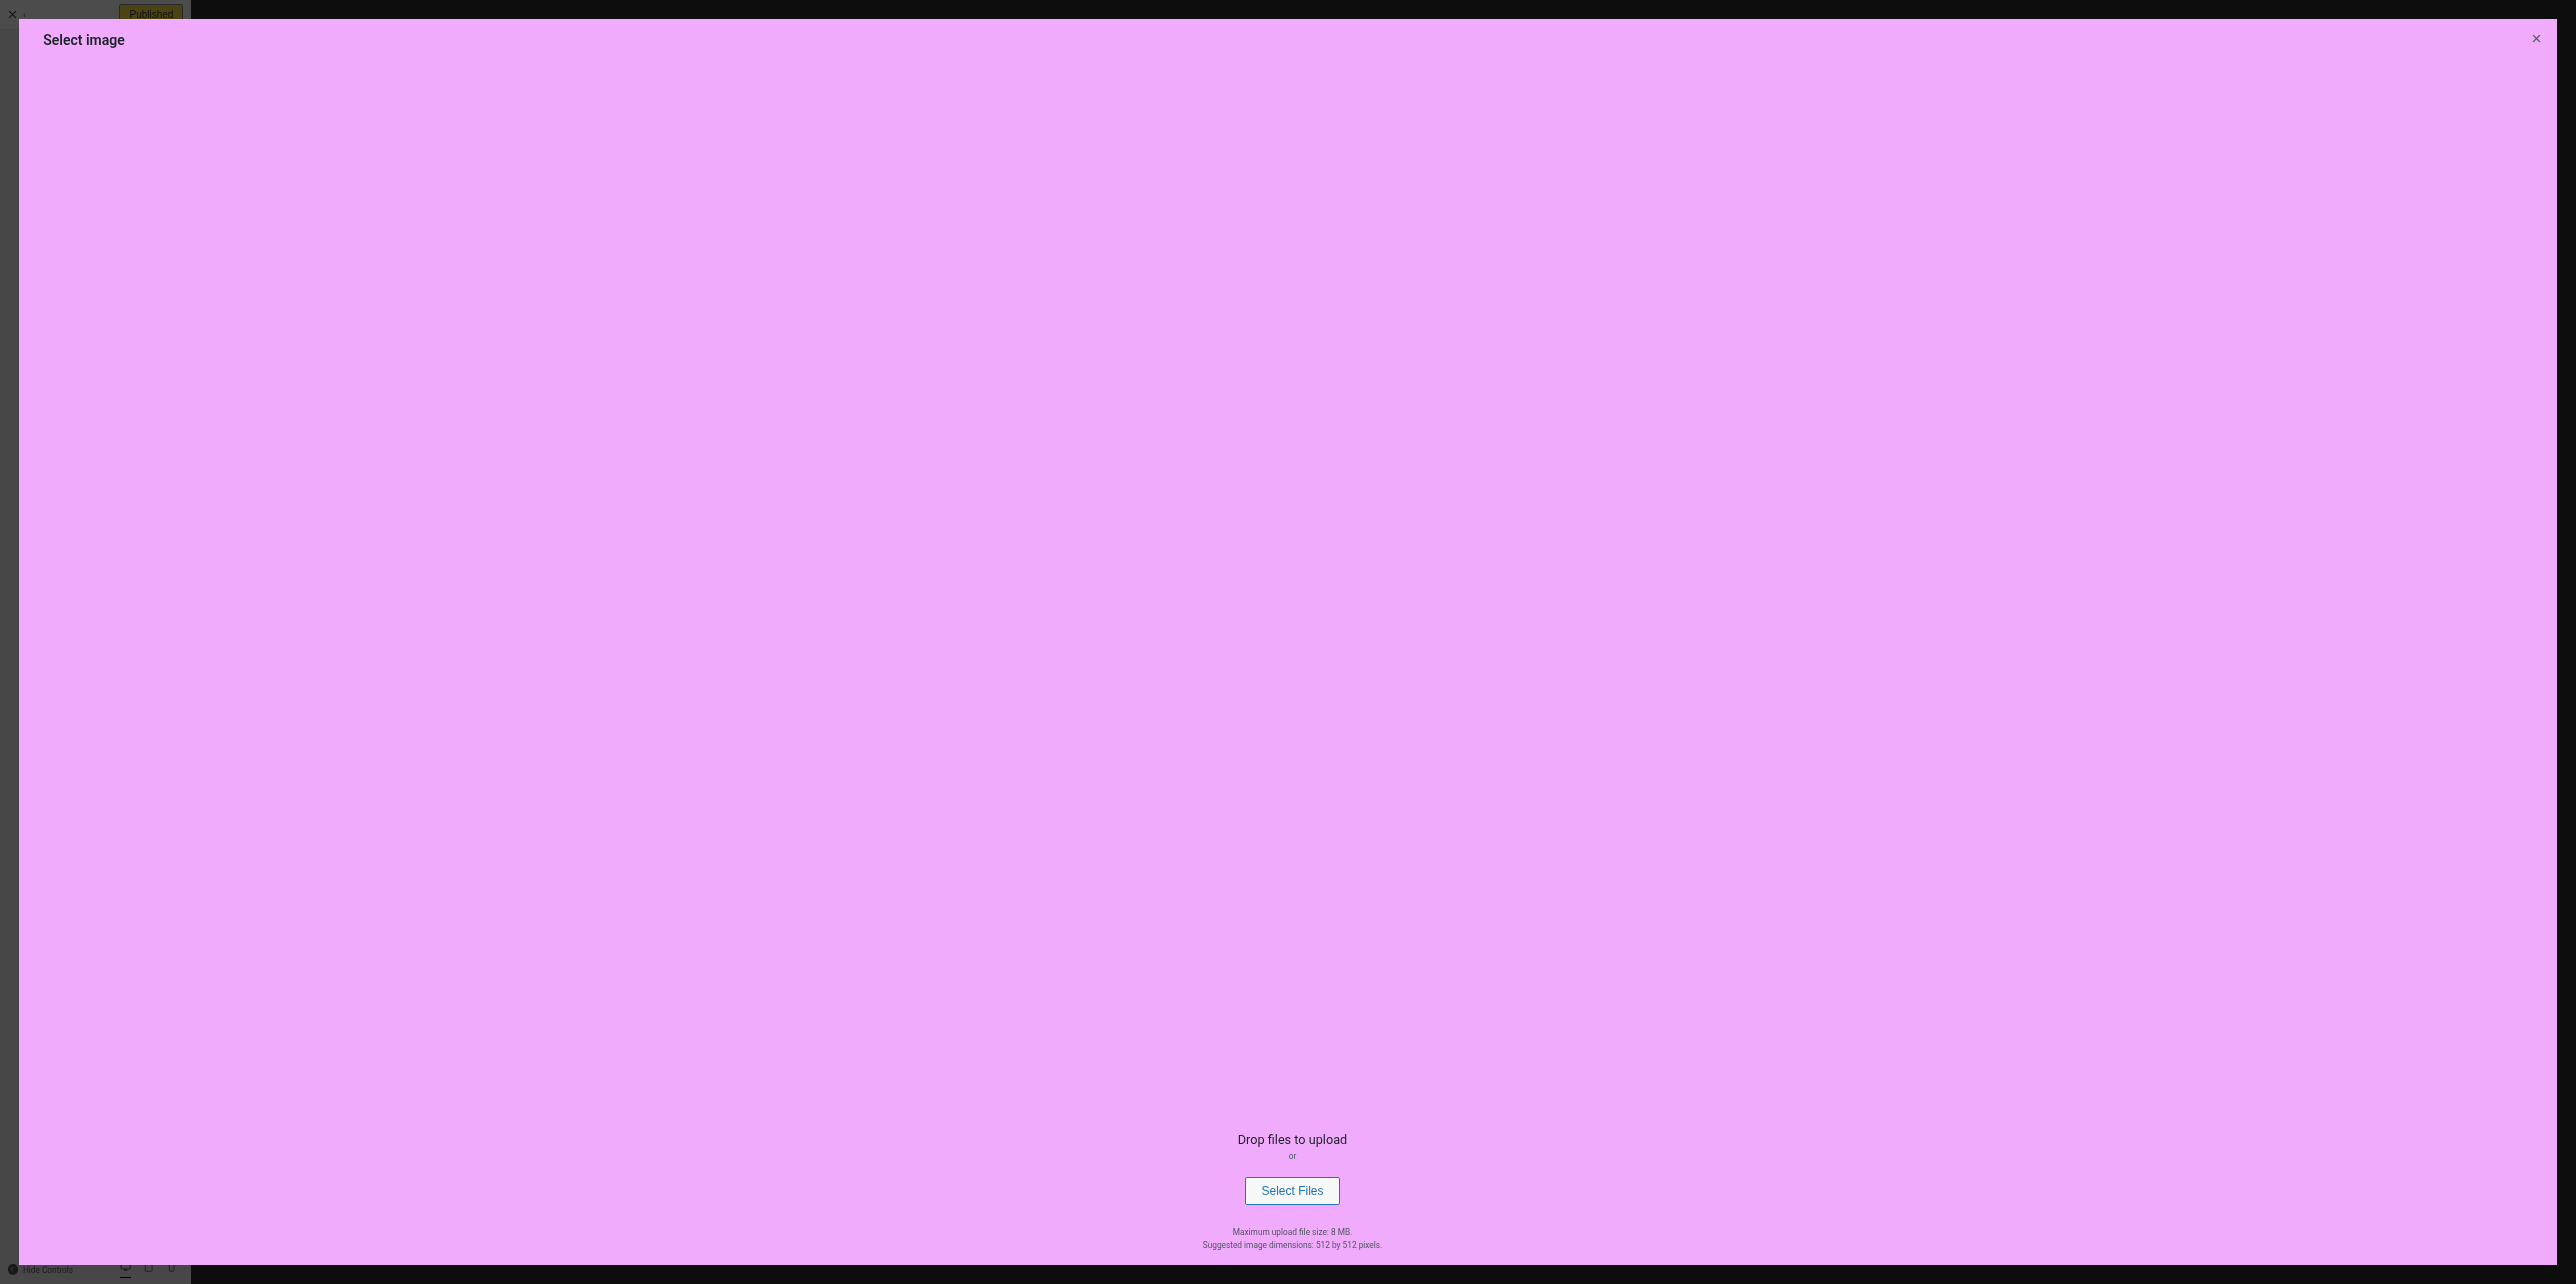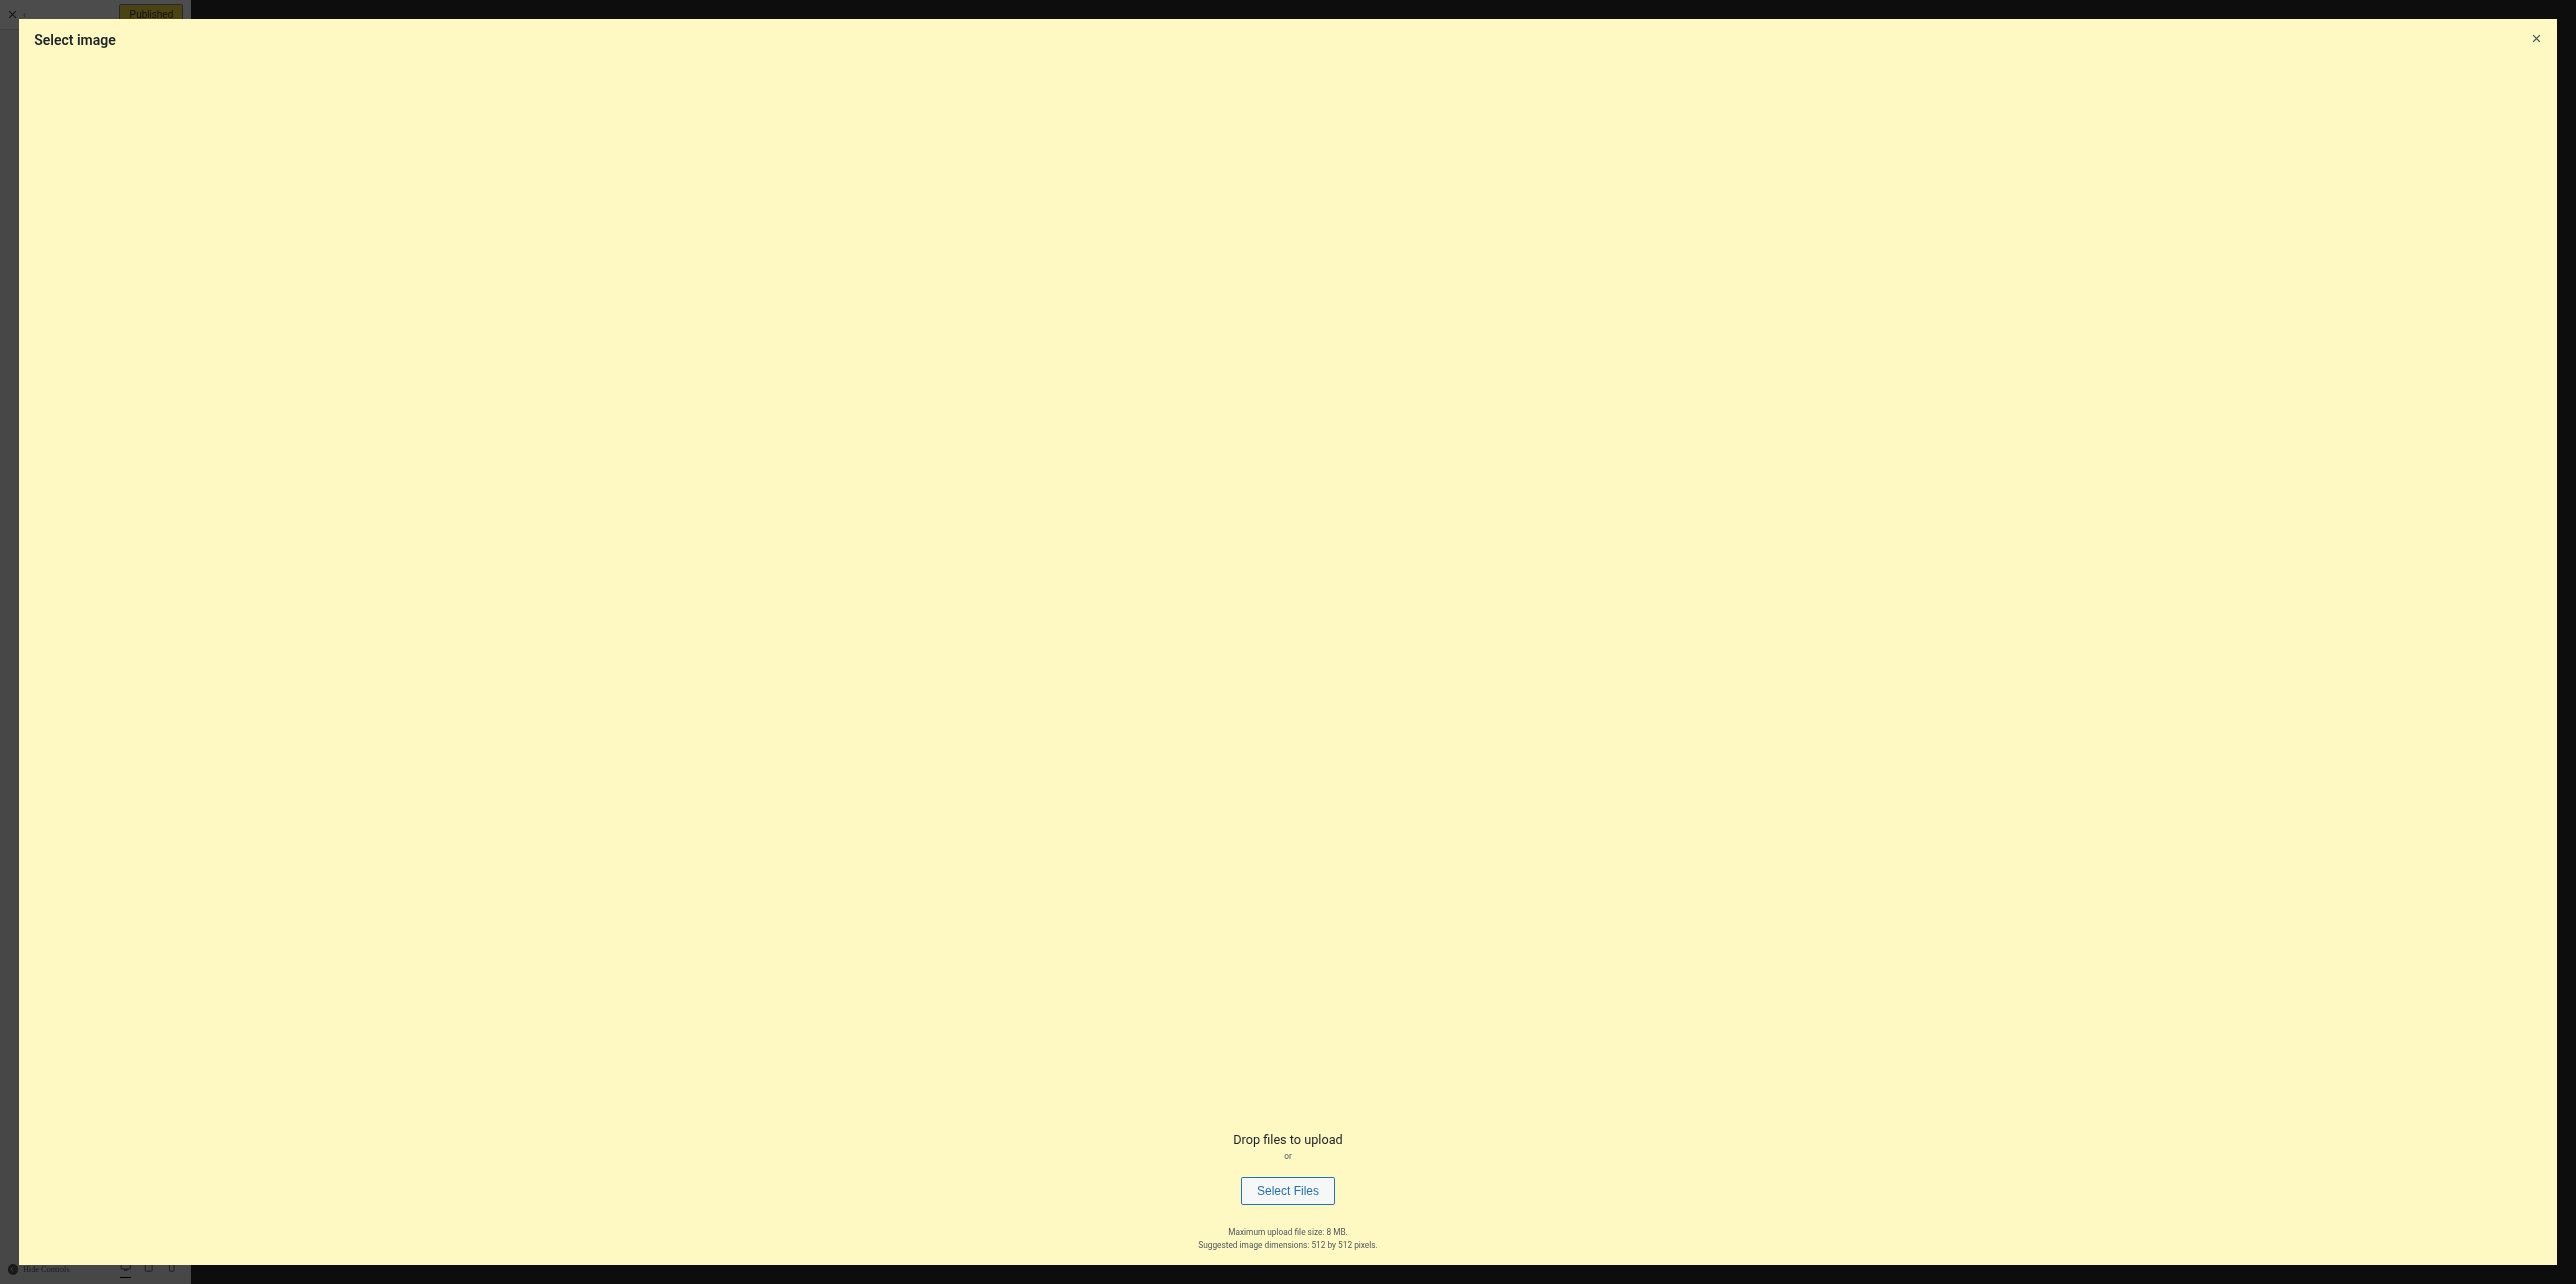--- a/index.html
+++ b/index.html
@@ -78,21 +78,20 @@
       display: flex;
       align-items: center;
       justify-content: center;
       color: #fff;
       font-size: 7px;
     }
     
     .hide-controls {
       color: #555d66;
       font-size: 8.3px;
-      font-family: Liberation Serif, serif;
     }
     
     .device-toggles {
       margin-left: auto;
       display: flex;
       gap: 11.4px;
       padding-right: 6.4px;
     }
     
     .device-toggles svg {
@@ -112,26 +111,27 @@
       inset: 0;
       background: rgba(0,0,0,0.7);
       z-index: 100;
       display: flex;
       align-items: center;
       justify-content: center;
       padding: 19px;
     }
     
     .modal {
-      background: #fef9c3;
+      background: #f0abfc;
       width: 100%;
       height: 100%;
       display: flex;
       flex-direction: column;
       position: relative;
+      padding-left: 9px;
     }
     
     .modal-header {
       padding: 12.7px 15.2px 0 15.2px;
     }
     
     .modal-title {
       font-size: 14px;
       font-weight: 600;
       color: #1d2327;

